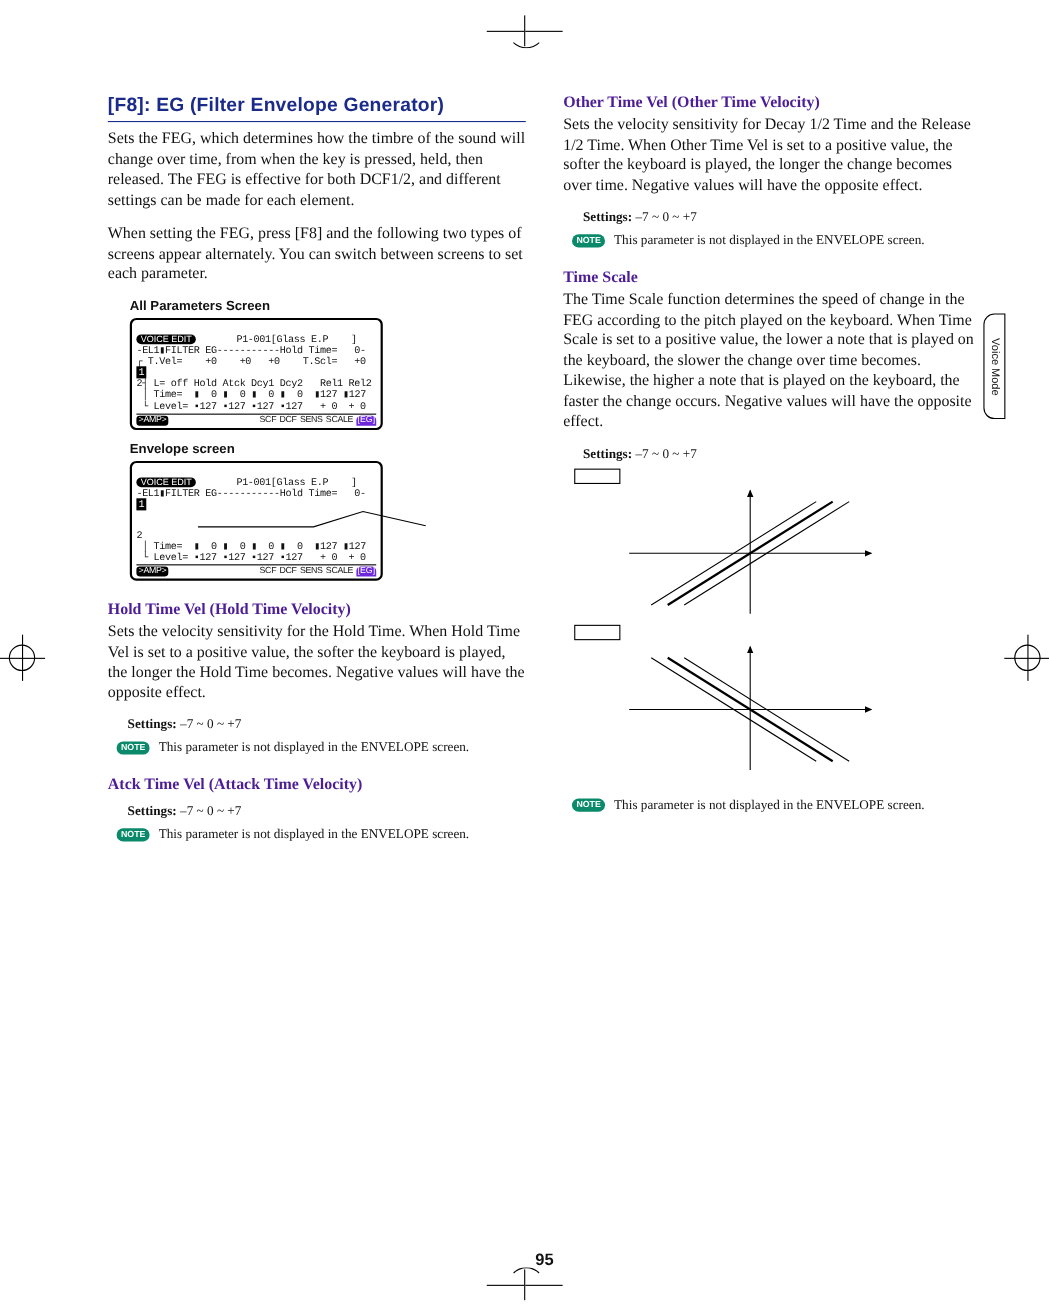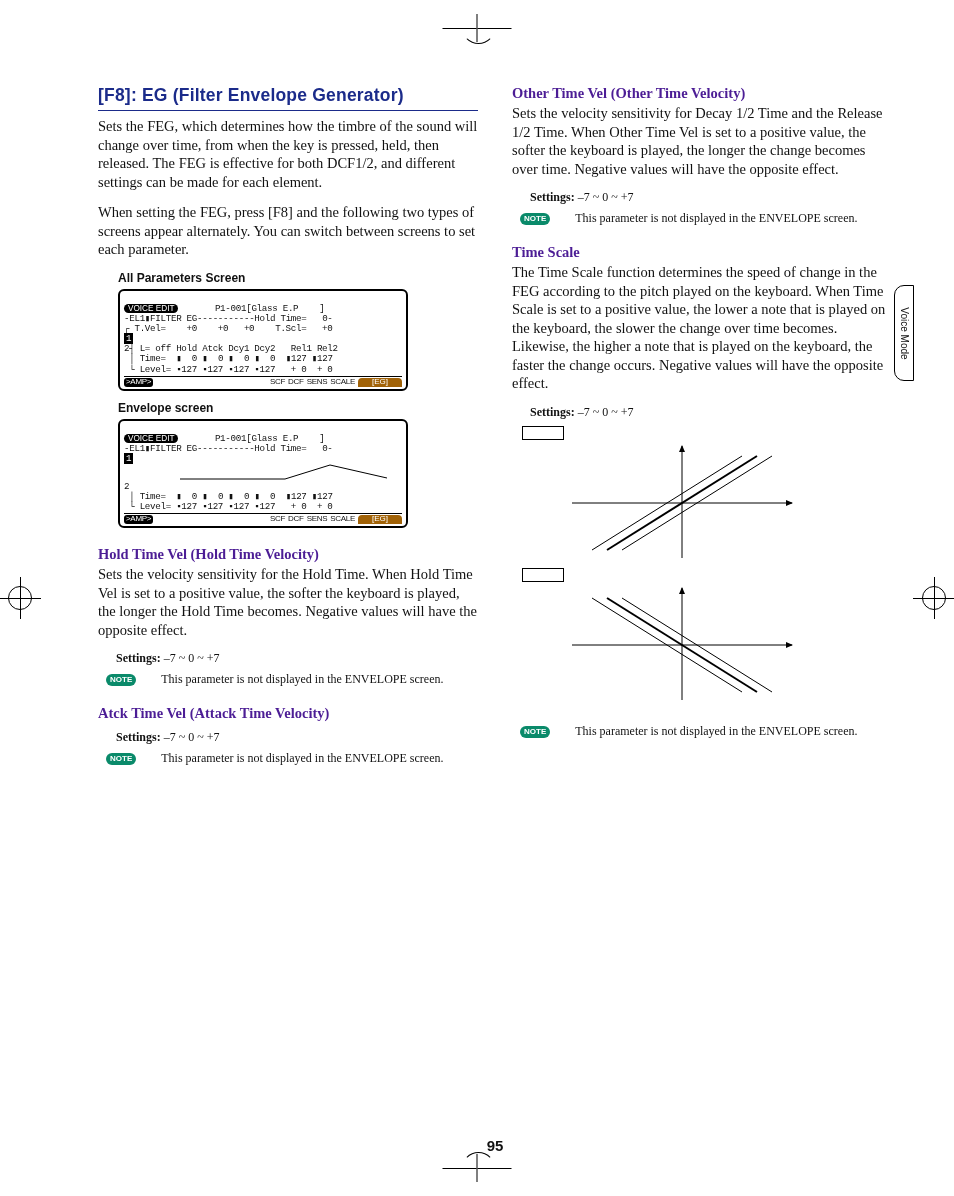--- a/index.html
+++ b/index.html
@@ -89,55 +89,55 @@
     font-size: 14.5px;
     margin-top: 18px;
     margin-bottom: 2px;
   }
   .settings {
     font-size: 12px;
     margin: 8px 0 4px 18px;
   }
   .settings b { font-weight: bold; }
   .note-row {
-    display:flex; gap:25px; align-items:flex-start;
+    display:flex; gap:8px; align-items:flex-start;
     margin: 6px 0 4px 8px;
     font-size: 12px;
   }
   .note-pill {
     display:inline-block;
     min-width: 28px;
     text-align:center;
     font-family: Arial, sans-serif;
     font-size: 8px;
     font-weight: bold;
     color:#fff;
     background:#0a8a6a;
     border-radius: 7px;
     padding: 1px 4px;
     line-height: 1.2;
     margin-top:2px;
   }
 
   
   .lcd {
-    width: 290px;
+    width: 230px;
     border: 2px solid #000;
     border-radius: 6px;
     background:#fff;
     font-family: "Courier New", monospace;
     font-size: 9.2px;
     line-height: 1.1;
     letter-spacing: -0.3px;
     padding: 3px 4px 2px 4px;
     white-space: pre;
     margin: 2px 0 6px 20px;
   }
   .lcd .title-chip { display:inline-block; background:#000; color:#fff; padding:0 4px; border-radius:7px; font-size:8.2px; font-family: Arial; letter-spacing:0;}
-  .lcd .tabchip { display:inline-block; background:#a16207; color:#fff; padding:0 14px; border-radius:4px 4px 0 0; font-size:8px; font-family:Arial; letter-spacing:0; }
+  .lcd .tabchip { display:inline-block; background:#6d28d9; color:#fff; padding:0 1px; border-radius:4px 4px 0 0; font-size:8px; font-family:Arial; letter-spacing:0; }
   .lcd .tabrow { border-top:1px solid #000; margin-top:1px; padding-top:1px; display:flex; justify-content:flex-start; gap:3px; font-size:8px;}
   .lcd .tabrow span { font-family:Arial; }
   .lcd .sel { background:#000; color:#fff; padding:0 2px; }
   .lcd .env-line { position:relative; height:18px; }
   .lcd svg.env { position:absolute; left:56px; top:0; }
 
   
   .ts-figure { margin: 6px 0 6px 10px; width: 300px; }
   .ts-box { border:1px solid #000; width:42px; height:14px; margin-bottom:-2px; margin-left:0; }
   .ts-svg { display:block; }

